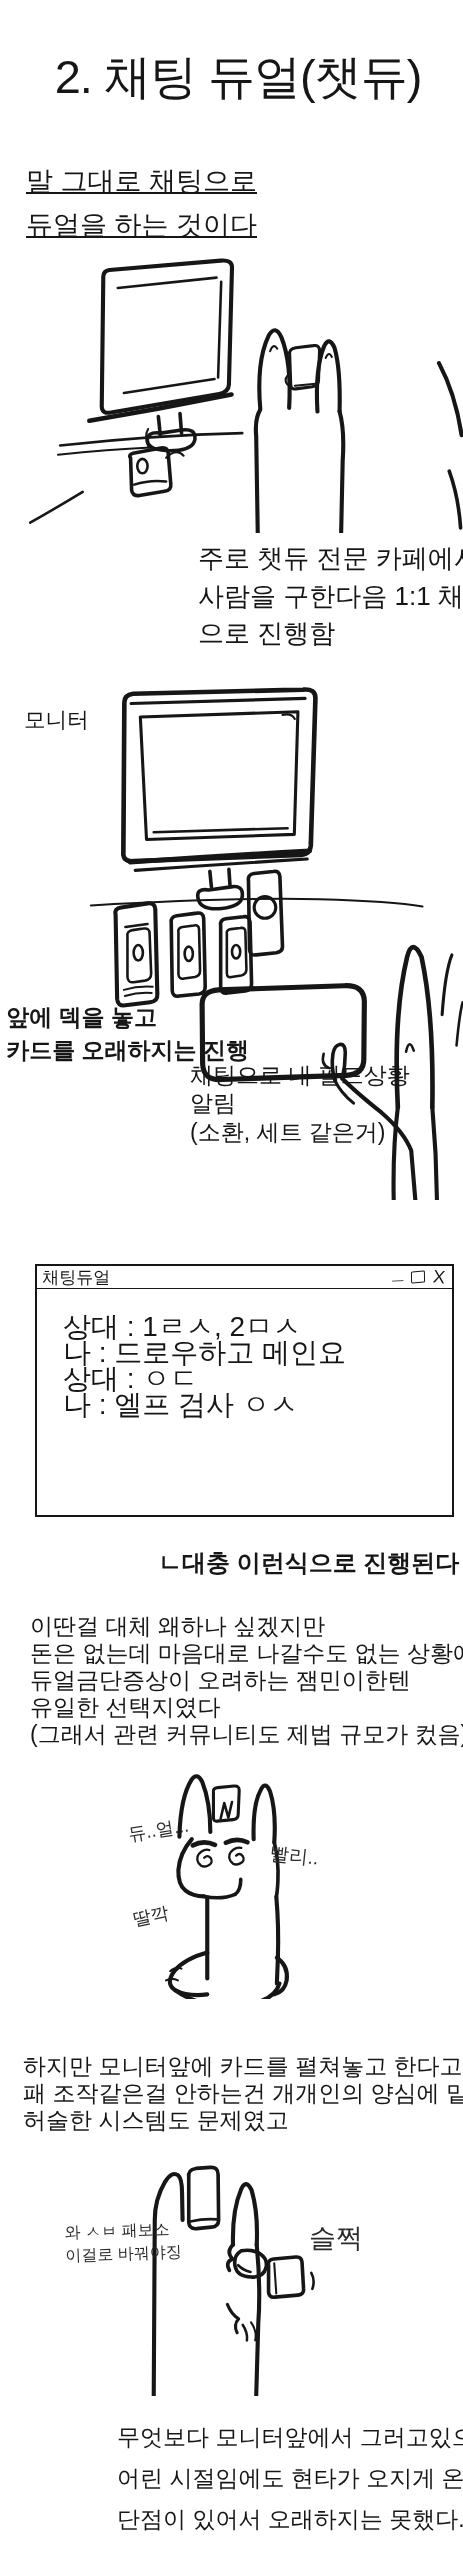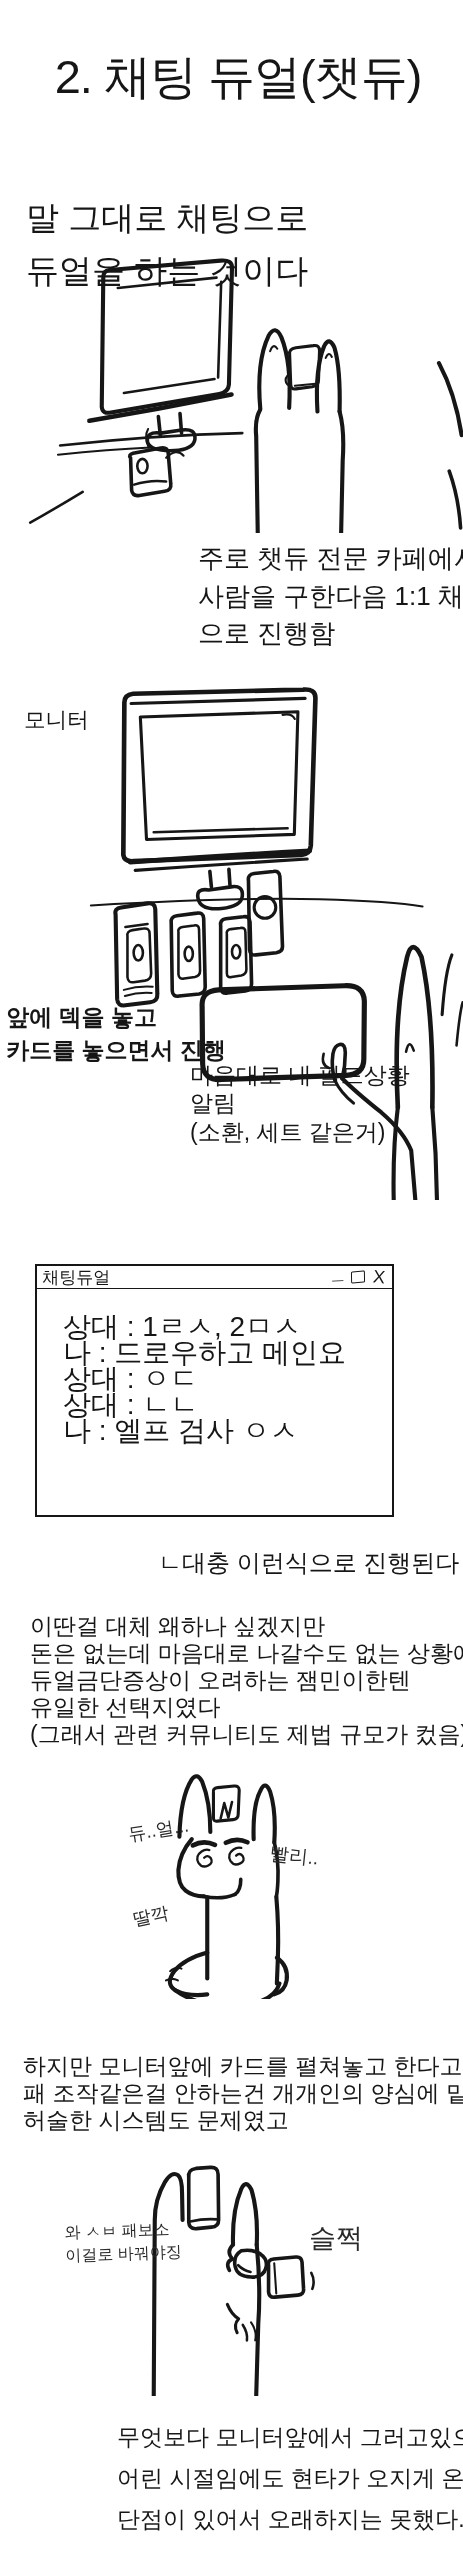--- a/index.html
+++ b/index.html
@@ -13,46 +13,46 @@
     overflow:hidden;
   }
   .abs{position:absolute;}
   .txt{white-space:nowrap;line-height:1.18;}
   .txt div{white-space:nowrap;}
   .page-title{
     top:49px;left:0;width:464px;
     text-align:center;
     font-size:47px;font-weight:500;letter-spacing:-1px;margin-left:6px;
   }
-  .intro{top:191px;left:26px;font-size:33px;font-weight:500;line-height:1.62;}
+  .intro{top:160px;left:26px;font-size:27px;font-weight:500;line-height:1.62;text-decoration:underline;}
   .cafe-note{top:540px;left:198px;font-size:26px;font-weight:500;line-height:1.45;}
   .monitor-label{top:707px;left:24px;font-size:21.6px;font-weight:400;}
   .deck-note{top:1001px;left:6.2px;font-size:23px;font-weight:700;line-height:1.42;}
   .field-note{top:1061px;left:190px;font-size:23px;font-weight:500;line-height:1.23;}
   .sketch{position:absolute;left:0;}
   .sketch path,.sketch ellipse,.sketch circle{fill:none;stroke:#161616;stroke-linecap:round;stroke-linejoin:round;}
 
   
   .chat-window{
-    top:1264px;left:35px;width:359px;height:253px;
+    top:1264px;left:35px;width:419px;height:253px;
     border:2.1px solid #161616;box-sizing:border-box;background:#fff;
   }
   .chat-titlebar{
     height:23px;border-bottom:1.5px solid #161616;
     display:flex;align-items:center;box-sizing:border-box;
     padding:0 7.2px 0 5.2px;
   }
   .chat-title{font-size:17px;font-weight:500;flex:1 1 auto;}
   .chat-controls{display:flex;align-items:center;gap:8.2px;}
   .ctl-min{font-size:19.6px;font-weight:600;transform:translateY(-4.1px) rotate(-2deg);line-height:1;}
   .ctl-max{width:12px;height:10.3px;border:1.8px solid #161616;border-radius:1.5px;transform:rotate(-5deg) skewX(-4deg);margin-top:1px;}
   .ctl-close{font-size:18px;font-weight:400;transform:rotate(6deg);line-height:1;}
   .chat-body{padding:25px 5.2px 0 26px;font-size:28px;font-weight:500;line-height:26px;}
 
-  .chat-caption{top:1549px;left:158px;font-size:24px;font-weight:400;}
+  .chat-caption{top:1549px;left:158px;font-size:24px;font-weight:700;}
   .why-para{top:1613px;left:30px;font-size:23px;font-weight:500;line-height:27px;}
   .problem-para{top:2053px;left:23px;font-size:23px;font-weight:500;line-height:27px;}
   .ending-para{top:2417px;left:117px;font-size:23px;font-weight:500;line-height:41px;}
 
   .hand-label{font-weight:500;color:#2a2a2a;}
   .lbl-duel{top:1820px;left:128px;font-size:18px;transform:rotate(-9deg);}
   .lbl-hurry{top:1845px;left:270px;font-size:19px;transform:rotate(6deg);}
   .lbl-click{top:1906px;left:133px;font-size:18px;transform:rotate(-12deg);}
   .lbl-swear{top:2219px;left:65px;font-size:16px;line-height:1.45;transform:rotate(-2deg);}
   .lbl-sneak{top:2223px;left:309px;font-size:27px;}
@@ -141,43 +141,42 @@
     <path d="M772,820 Q762,900 764,1000" stroke-width="8"></path>
     <path d="M839,820 Q847,910 848,1000" stroke-width="8"></path>
     <path d="M858,640 Q864,556 877,524" stroke-width="6"></path>
     <path d="M886,700 Q892,636 898,616" stroke-width="5"></path>
   </svg>
 
   <div class="abs txt monitor-label">모니터</div>
 
   <div class="abs txt deck-note">
     <div>앞에 덱을 놓고</div>
-    <div>카드를 놓으면서 진행</div>
+    <div>카드를 오래하지는 진행</div>
   </div>
 
   <div class="abs txt field-note">
-    <div>마음대로 내 필드상황</div>
+    <div>채팅으로 내 필드상황</div>
     <div>알림</div>
     <div>(소환, 세트 같은거)</div>
   </div>
 
   <div class="abs chat-window">
     <div class="chat-titlebar">
       <div class="chat-title">채팅듀얼</div>
       <div class="chat-controls">
         <div class="ctl-min">_</div>
         <div class="ctl-max"></div>
         <div class="ctl-close">X</div>
       </div>
     </div>
     <div class="chat-body">
       <div>상대 : 1ㄹㅅ, 2ㅁㅅ</div>
       <div>나 : 드로우하고 메인요</div>
       <div>상대 : ㅇㄷ</div>
-      <div>상대 : ㄴㄴ</div>
       <div>나 : 엘프 검사 ㅇㅅ</div>
     </div>
   </div>
 
   <div class="abs txt chat-caption">ㄴ대충 이런식으로 진행된다</div>
 
   <div class="abs txt why-para">
     <div>이딴걸 대체 왜하나 싶겠지만</div>
     <div>돈은 없는데 마음대로 나갈수도 없는 상황에</div>
     <div>듀얼금단증상이 오려하는 잼민이한텐</div>

